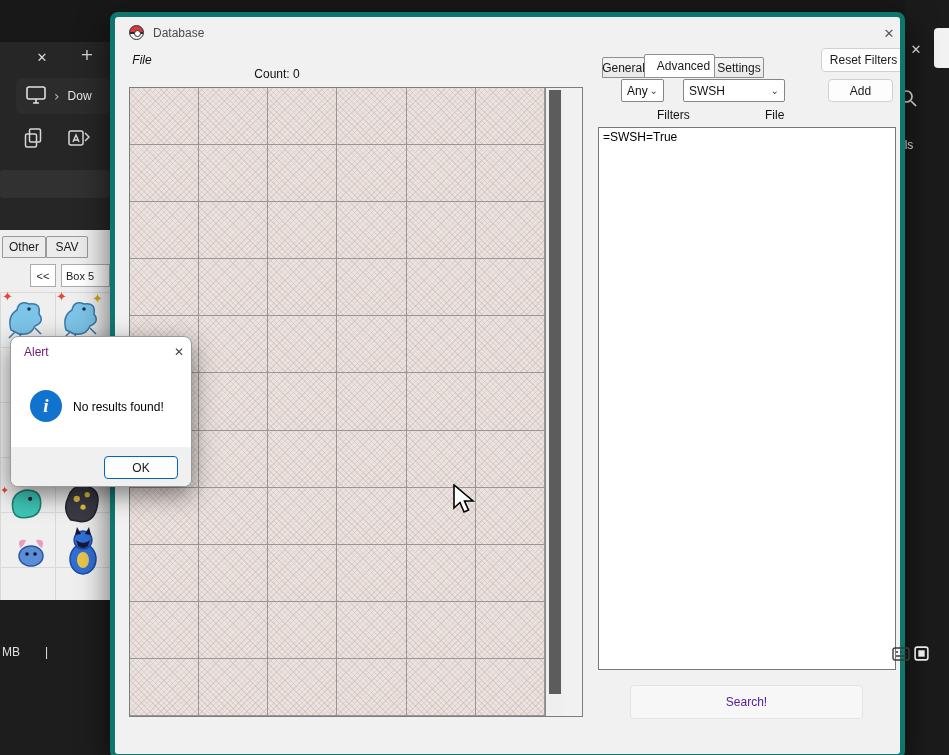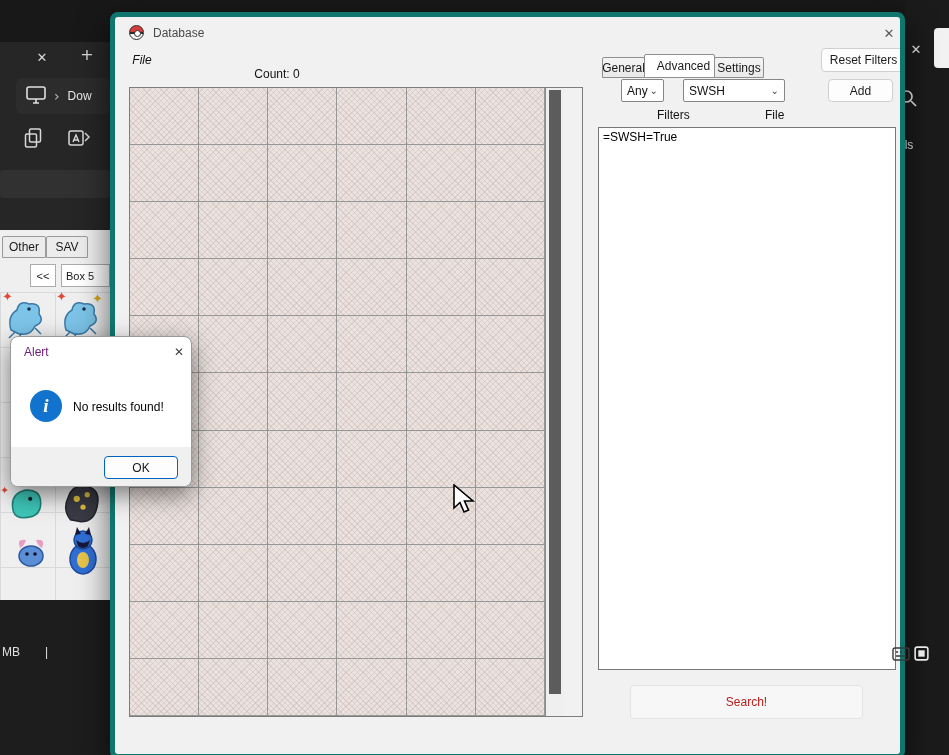--- a/index.html
+++ b/index.html
@@ -76,21 +76,21 @@
              display:flex; align-items:center; justify-content:center; color:#1a1a1a; }
   .combo { position:absolute; background:#fff; border:1px solid #868686; border-radius:2px;
            display:flex; align-items:center; justify-content:space-between; padding:0 5px; color:#111;margin-left:20px; }
   .combo .chev { font-size:10px; color:#444; }
   .col-label { position:absolute; color:#111; }
   .filter-list { position:absolute; left:483px; top:110px; width:298px; height:543px;
                  background:#fff; border:1px solid #777; padding:2px 4px; overflow:hidden; }
   .filter-item { color:#000; line-height:15px; }
   .search-btn { position:absolute; left:515px; top:668px; width:233px; height:34px;
                 background:#f7f7f7; border:1px solid #e3e3e3; border-radius:4px;
-                display:flex; align-items:center; justify-content:center; color:#b91c1c; }
+                display:flex; align-items:center; justify-content:center; color:#4c1d95; }
 
   
   .alert { left:10px; top:336px; width:182px; height:151px; background:#fff;
            border:1px solid #9a9a9a; border-radius:8px; box-shadow:0 8px 24px rgba(0,0,0,.5);
            z-index:20; overflow:hidden; }
   .alert-title { position:absolute; left:13px; top:8px; color:#701a75;text-align:right; }
   .alert-close { position:absolute; left:158px; top:6px; width:20px; height:18px; color:#444;
                  display:flex; align-items:center; justify-content:center; font-size:12px; }
   .info-circle { position:absolute; left:19px; top:53px; width:32px; height:32px; border-radius:50%;
                  background:#1273ce; color:#fff; display:flex; align-items:center; justify-content:center;

